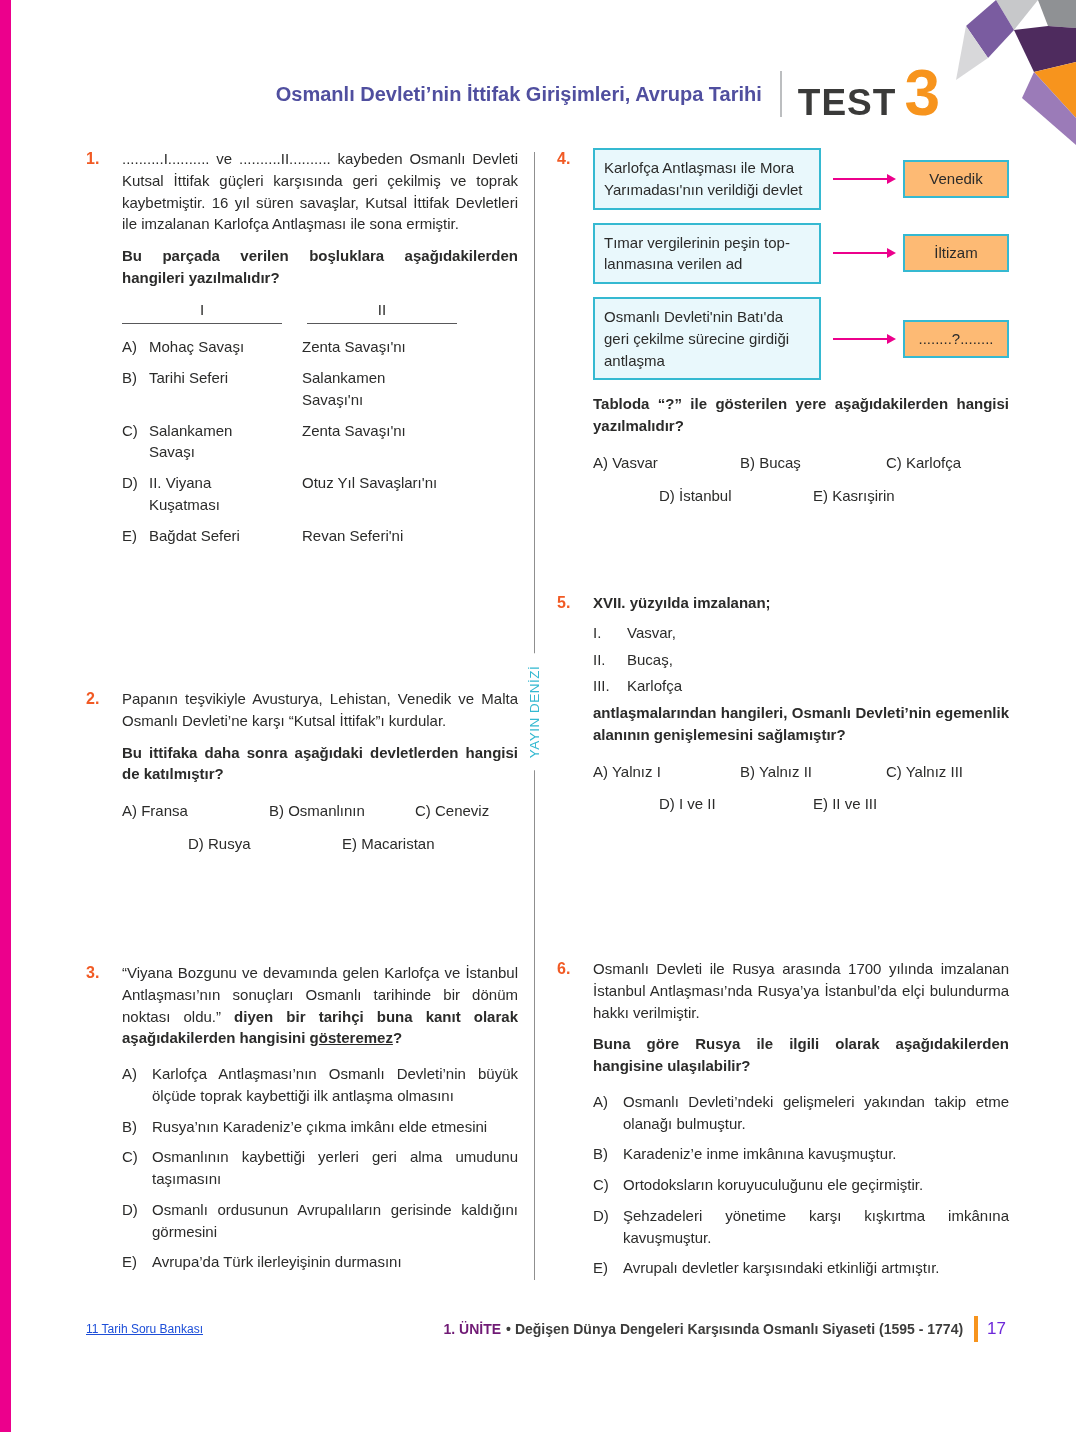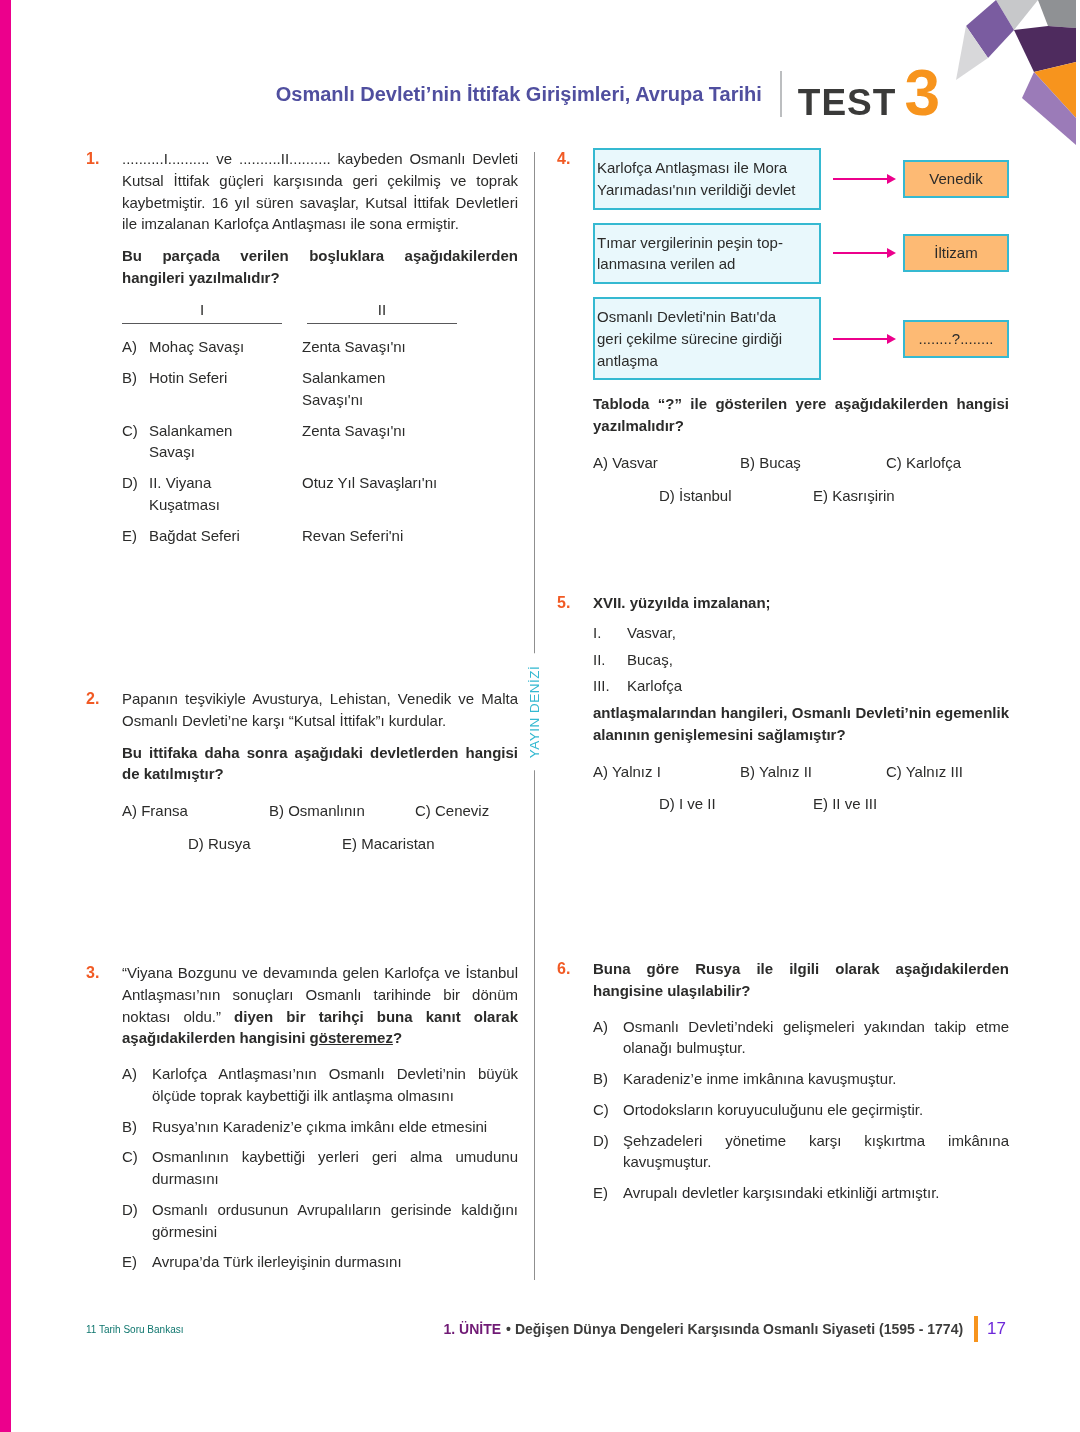--- a/index.html
+++ b/index.html
@@ -58,37 +58,37 @@
 
   
   .opt { display: flex; margin-bottom: 9px; }
   .opt .opt-letter { width: 30px; }
   .opt .opt-text { flex: 1; text-align: justify; }
   .opts { margin-top: 14px; }
 
   
   .match-row { display: flex; align-items: center; margin-bottom: 13px; }
   .match-box { flex: none; width: 228px; border: 2px solid #35b9d1; background: #e9f8fc;
-               padding: 7px 2px; font-size: 15px; line-height: 1.45; }
+               padding: 7px 9px; font-size: 15px; line-height: 1.45; }
   .match-arrow { flex: none; width: 56px; height: 2px; background: #ec008c; margin-left: 12px; position: relative; }
   .match-arrow::after { content: ""; position: absolute; right: -7px; top: -4px;
                         border-left: 9px solid #ec008c; border-top: 5px solid transparent; border-bottom: 5px solid transparent; }
   .match-answer { flex: none; width: 106px; margin-left: 14px; border: 2px solid #35b9d1; background: #fdba74;
                   text-align: center; padding: 6px 2px; font-size: 15px; }
   .q4-stem { margin-top: 18px; }
 
   
   .q5-item { display: flex; margin-bottom: 5px; }
   .q5-num { width: 34px; flex: none; }
   .q5-stem { margin-top: 9px; }
 
   
   .footer { position: absolute; left: 86px; right: 70px; top: 1316px;
             display: flex; justify-content: space-between; align-items: center; }
-  .footer-left { font-size: 10px; color: #0f766e; }
+  .footer-left { font-size: 12px; color: #1d4ed8; text-decoration: underline; }
   .footer-right { display: flex; align-items: center; }
   .unit-label { color: #701a75; font-weight: bold; font-size: 14px; margin-right: 5px; }
   .unit-text { font-weight: bold; font-size: 14px; color: #3c3c3b; }
   .page-bar { width: 4px; height: 26px; background: #f7941d; margin: 0 9px 0 11px; }
   .page-num { font-size: 17px; color: #6d28d9; }
 </style>
 </head>
 <body>
 
 <div class="page">
@@ -127,21 +127,21 @@
       <div class="q1-row">
         <div class="cell-a">
             <span class="opt-letter">A)</span>
             <span class="pre">Mohaç Savaşı</span>
           </div>
         <div class="pre">Zenta Savaşı'nı</div>
       </div>
       <div class="q1-row">
         <div class="cell-a">
             <span class="opt-letter">B)</span>
-            <span class="pre">Hotin Seferi</span>
+            <span class="pre">Tarihi Seferi</span>
           </div>
         <div class="pre">Salankamen
 Savaşı'nı</div>
       </div>
       <div class="q1-row">
         <div class="cell-a">
             <span class="opt-letter">C)</span>
             <span class="pre">Salankamen
 Savaşı</span>
           </div>
@@ -192,21 +192,21 @@
         <div class="opt">
           <span class="opt-letter">A)</span>
           <span class="opt-text">Karlofça Antlaşması’nın Osmanlı Devleti’nin büyük ölçüde toprak kaybettiği ilk antlaşma olmasını</span>
         </div>
         <div class="opt">
           <span class="opt-letter">B)</span>
           <span class="opt-text">Rusya’nın Karadeniz’e çıkma imkânı elde etmesini</span>
         </div>
         <div class="opt">
           <span class="opt-letter">C)</span>
-          <span class="opt-text">Osmanlının kaybettiği yerleri geri alma umudunu durmasını</span>
+          <span class="opt-text">Osmanlının kaybettiği yerleri geri alma umudunu taşımasını</span>
         </div>
         <div class="opt">
           <span class="opt-letter">D)</span>
           <span class="opt-text">Osmanlı ordusunun Avrupalıların gerisinde kaldığını görmesini</span>
         </div>
         <div class="opt">
           <span class="opt-letter">E)</span>
           <span class="opt-text">Avrupa’da Türk ilerleyişinin durmasını</span>
         </div>
       </div>
@@ -273,20 +273,21 @@
       <div class="row2">
         <span>D) I ve II</span>
         <span>E) II ve III</span>
       </div>
     </div>
   </section>
 
   <section class="question" id="q6">
     <div class="qnum">6.</div>
     <div class="qbody">
+      <p>Osmanlı Devleti ile Rusya arasında 1700 yılında imzalanan İstanbul Antlaşması’nda Rusya’ya İstanbul’da elçi bulundurma hakkı verilmiştir.</p>
       <p class="stem">Buna göre Rusya ile ilgili olarak aşağıdakilerden hangisine ulaşılabilir?</p>
       <div class="opts">
         <div class="opt">
           <span class="opt-letter">A)</span>
           <span class="opt-text">Osmanlı Devleti’ndeki gelişmeleri yakından takip etme olanağı bulmuştur.</span>
         </div>
         <div class="opt">
           <span class="opt-letter">B)</span>
           <span class="opt-text">Karadeniz’e inme imkânına kavuşmuştur.</span>
         </div>

